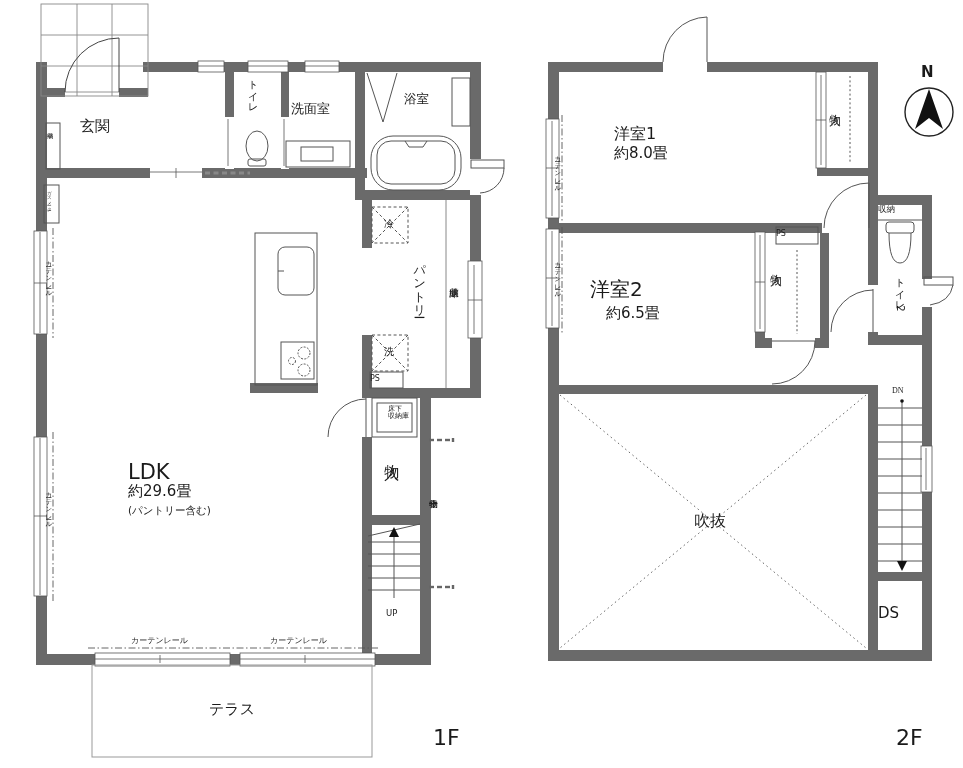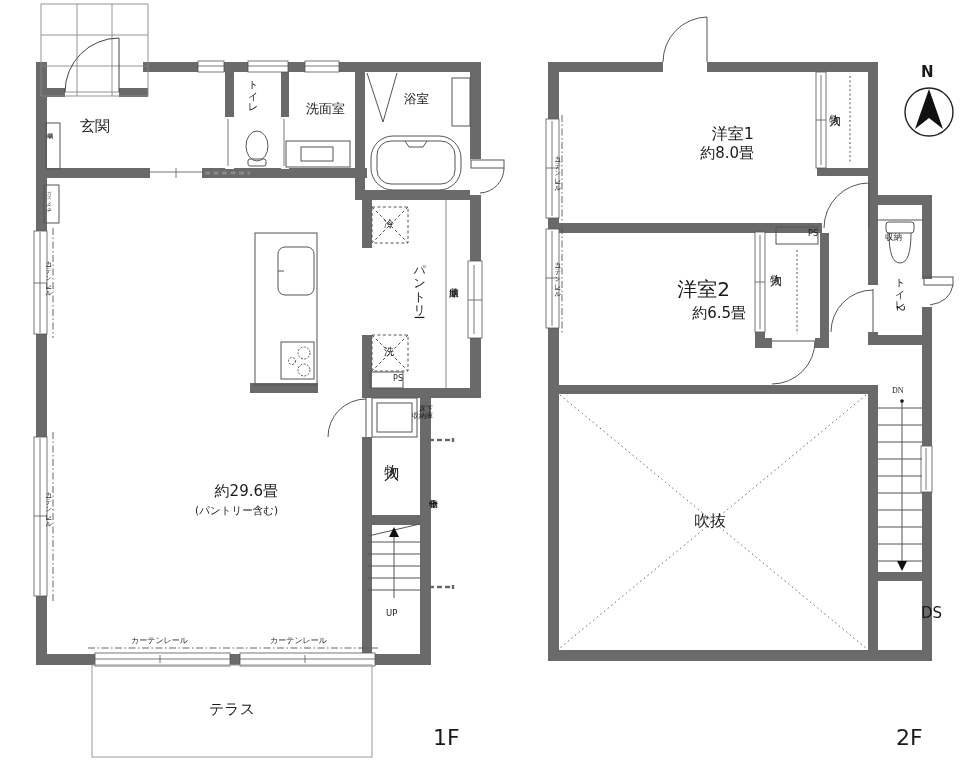--- a/index.html
+++ b/index.html
@@ -1,21 +1,21 @@
 <!DOCTYPE html>
 <html><head>
 <meta charset="utf-8">
 <style>
   html,body{margin:0;padding:0;background:#fff;}
   .stage{position:relative;width:963px;height:768px;background:#fff;overflow:hidden;
          font-family:"DejaVu Sans","Liberation Sans",sans-serif;color:#111;}
   svg{position:absolute;left:0;top:0;}
   .lbl{position:absolute;white-space:nowrap;line-height:1.05;color:#1a1a1a;}
   .v{writing-mode:vertical-rl;}
-  .c{text-align:right;}
+  .c{text-align:left;}
   .bold{font-weight:bold;}
 </style>
 </head>
 <body>
 
 <div class="stage">
 
 <svg width="963" height="768" viewBox="0 0 963 768">
 
   <g fill="#6a6a6a">
@@ -263,55 +263,56 @@
       <circle cx="929" cy="112" r="24" stroke-width="1.4"></circle>
       <polygon points="929,89 915,129 929,118 943,129" fill="#111" stroke="none"></polygon>
     </g>
   </g>
 
   <line x1="205" y1="173" x2="250" y2="173" stroke="#888" stroke-width="3" stroke-dasharray="5 3.5"></line>
 </svg>
 
 <div class="lbl" style="left:80px;top:119px;font-size:15px;">玄関</div>
 <div class="lbl v" style="left:247px;top:73px;font-size:10px;">トイレ</div>
-<div class="lbl" style="left:291px;top:102px;font-size:13px;margin-left:15px;">洗面室</div>
+<div class="lbl" style="left:291px;top:102px;font-size:13px;">洗面室</div>
 <div class="lbl" style="left:404px;top:92px;font-size:12.5px;">浴室</div>
 <div class="lbl v" style="left:47px;top:128px;font-size:6px;">収納</div>
 <div class="lbl v" style="left:46px;top:188px;font-size:4.5px;">ガスメーター</div>
 <div class="lbl v" style="left:45px;top:256px;font-size:6.5px;">カーテンレール</div>
 <div class="lbl v" style="left:45px;top:487px;font-size:6.5px;">カーテンレール</div>
 <div class="lbl" style="left:384px;top:219px;font-size:10px;">冷</div>
 <div class="lbl v" style="left:413px;top:256px;font-size:12px;">パントリー</div>
 <div class="lbl v" style="left:449px;top:280px;font-size:9.5px;">収納庫</div>
 <div class="lbl" style="left:384px;top:347px;font-size:10px;">洗</div>
 <div class="lbl c" style="left:370px;top:375px;width:33px;font-size:8px;">PS</div>
 <div class="lbl c" style="left:372px;top:406px;width:45px;font-size:7px;padding-left:16px;">
   <span>床下</span><br>
   <span>収納庫</span>
 </div>
 <div class="lbl v" style="left:383px;top:453px;font-size:15px;">物入</div>
 <div class="lbl v" style="left:429px;top:493px;font-size:8.5px;">物干金物</div>
 <div class="lbl" style="left:386px;top:593px;font-size:8.5px;margin-top:16px;">UP</div>
+<div class="lbl c" style="left:128px;top:461px;width:150px;font-size:21px;">LDK</div>
 <div class="lbl c" style="left:128px;top:484px;width:150px;font-size:15px;">約29.6畳</div>
 <div class="lbl c" style="left:128px;top:505px;width:150px;font-size:10.5px;">(パントリー含む)</div>
 <div class="lbl" style="left:131px;top:637px;font-size:8px;">カーテンレール</div>
 <div class="lbl" style="left:270px;top:637px;font-size:8px;">カーテンレール</div>
 <div class="lbl" style="left:209px;top:702px;font-size:15px;">テラス</div>
 <div class="lbl" style="left:433px;top:726px;font-size:22px;">1F</div>
 
 <div class="lbl c" style="left:614px;top:126px;width:140px;font-size:16px;">洋室1</div>
 <div class="lbl c" style="left:614px;top:146px;width:140px;font-size:15px;">約8.0畳</div>
 <div class="lbl v" style="left:829px;top:105px;font-size:11.5px;">物入</div>
 <div class="lbl v" style="left:554px;top:151px;font-size:6.5px;">カーテンレール</div>
 <div class="lbl v" style="left:554px;top:257px;font-size:6.5px;">カーテンレール</div>
 <div class="lbl c" style="left:590px;top:279px;width:140px;font-size:20px;">洋室2</div>
 <div class="lbl c" style="left:606px;top:306px;width:140px;font-size:15px;">約6.5畳</div>
 <div class="lbl c" style="left:776px;top:230px;width:42px;font-size:8px;">PS</div>
 <div class="lbl v" style="left:770px;top:265px;font-size:11.5px;">物入</div>
-<div class="lbl c" style="left:878px;top:205px;width:24px;font-size:8.5px;margin-top:28px;">収納</div>
+<div class="lbl c" style="left:878px;top:205px;width:24px;font-size:8.5px;">収納</div>
 <div class="lbl v" style="left:894px;top:271px;font-size:10px;">トイレ2</div>
 <div class="lbl" style="left:892px;top:387px;font-size:8px;font-family:Liberation Serif, serif;">DN</div>
 <div class="lbl" style="left:694px;top:513px;font-size:16px;">吹抜</div>
 <div class="lbl c" style="left:878px;top:606px;width:64px;font-size:15px;">DS</div>
 <div class="lbl" style="left:896px;top:726px;font-size:22px;">2F</div>
 <div class="lbl bold" style="left:921px;top:65px;font-size:15px;">N</div>
 
 </div>
 
 </body></html>

